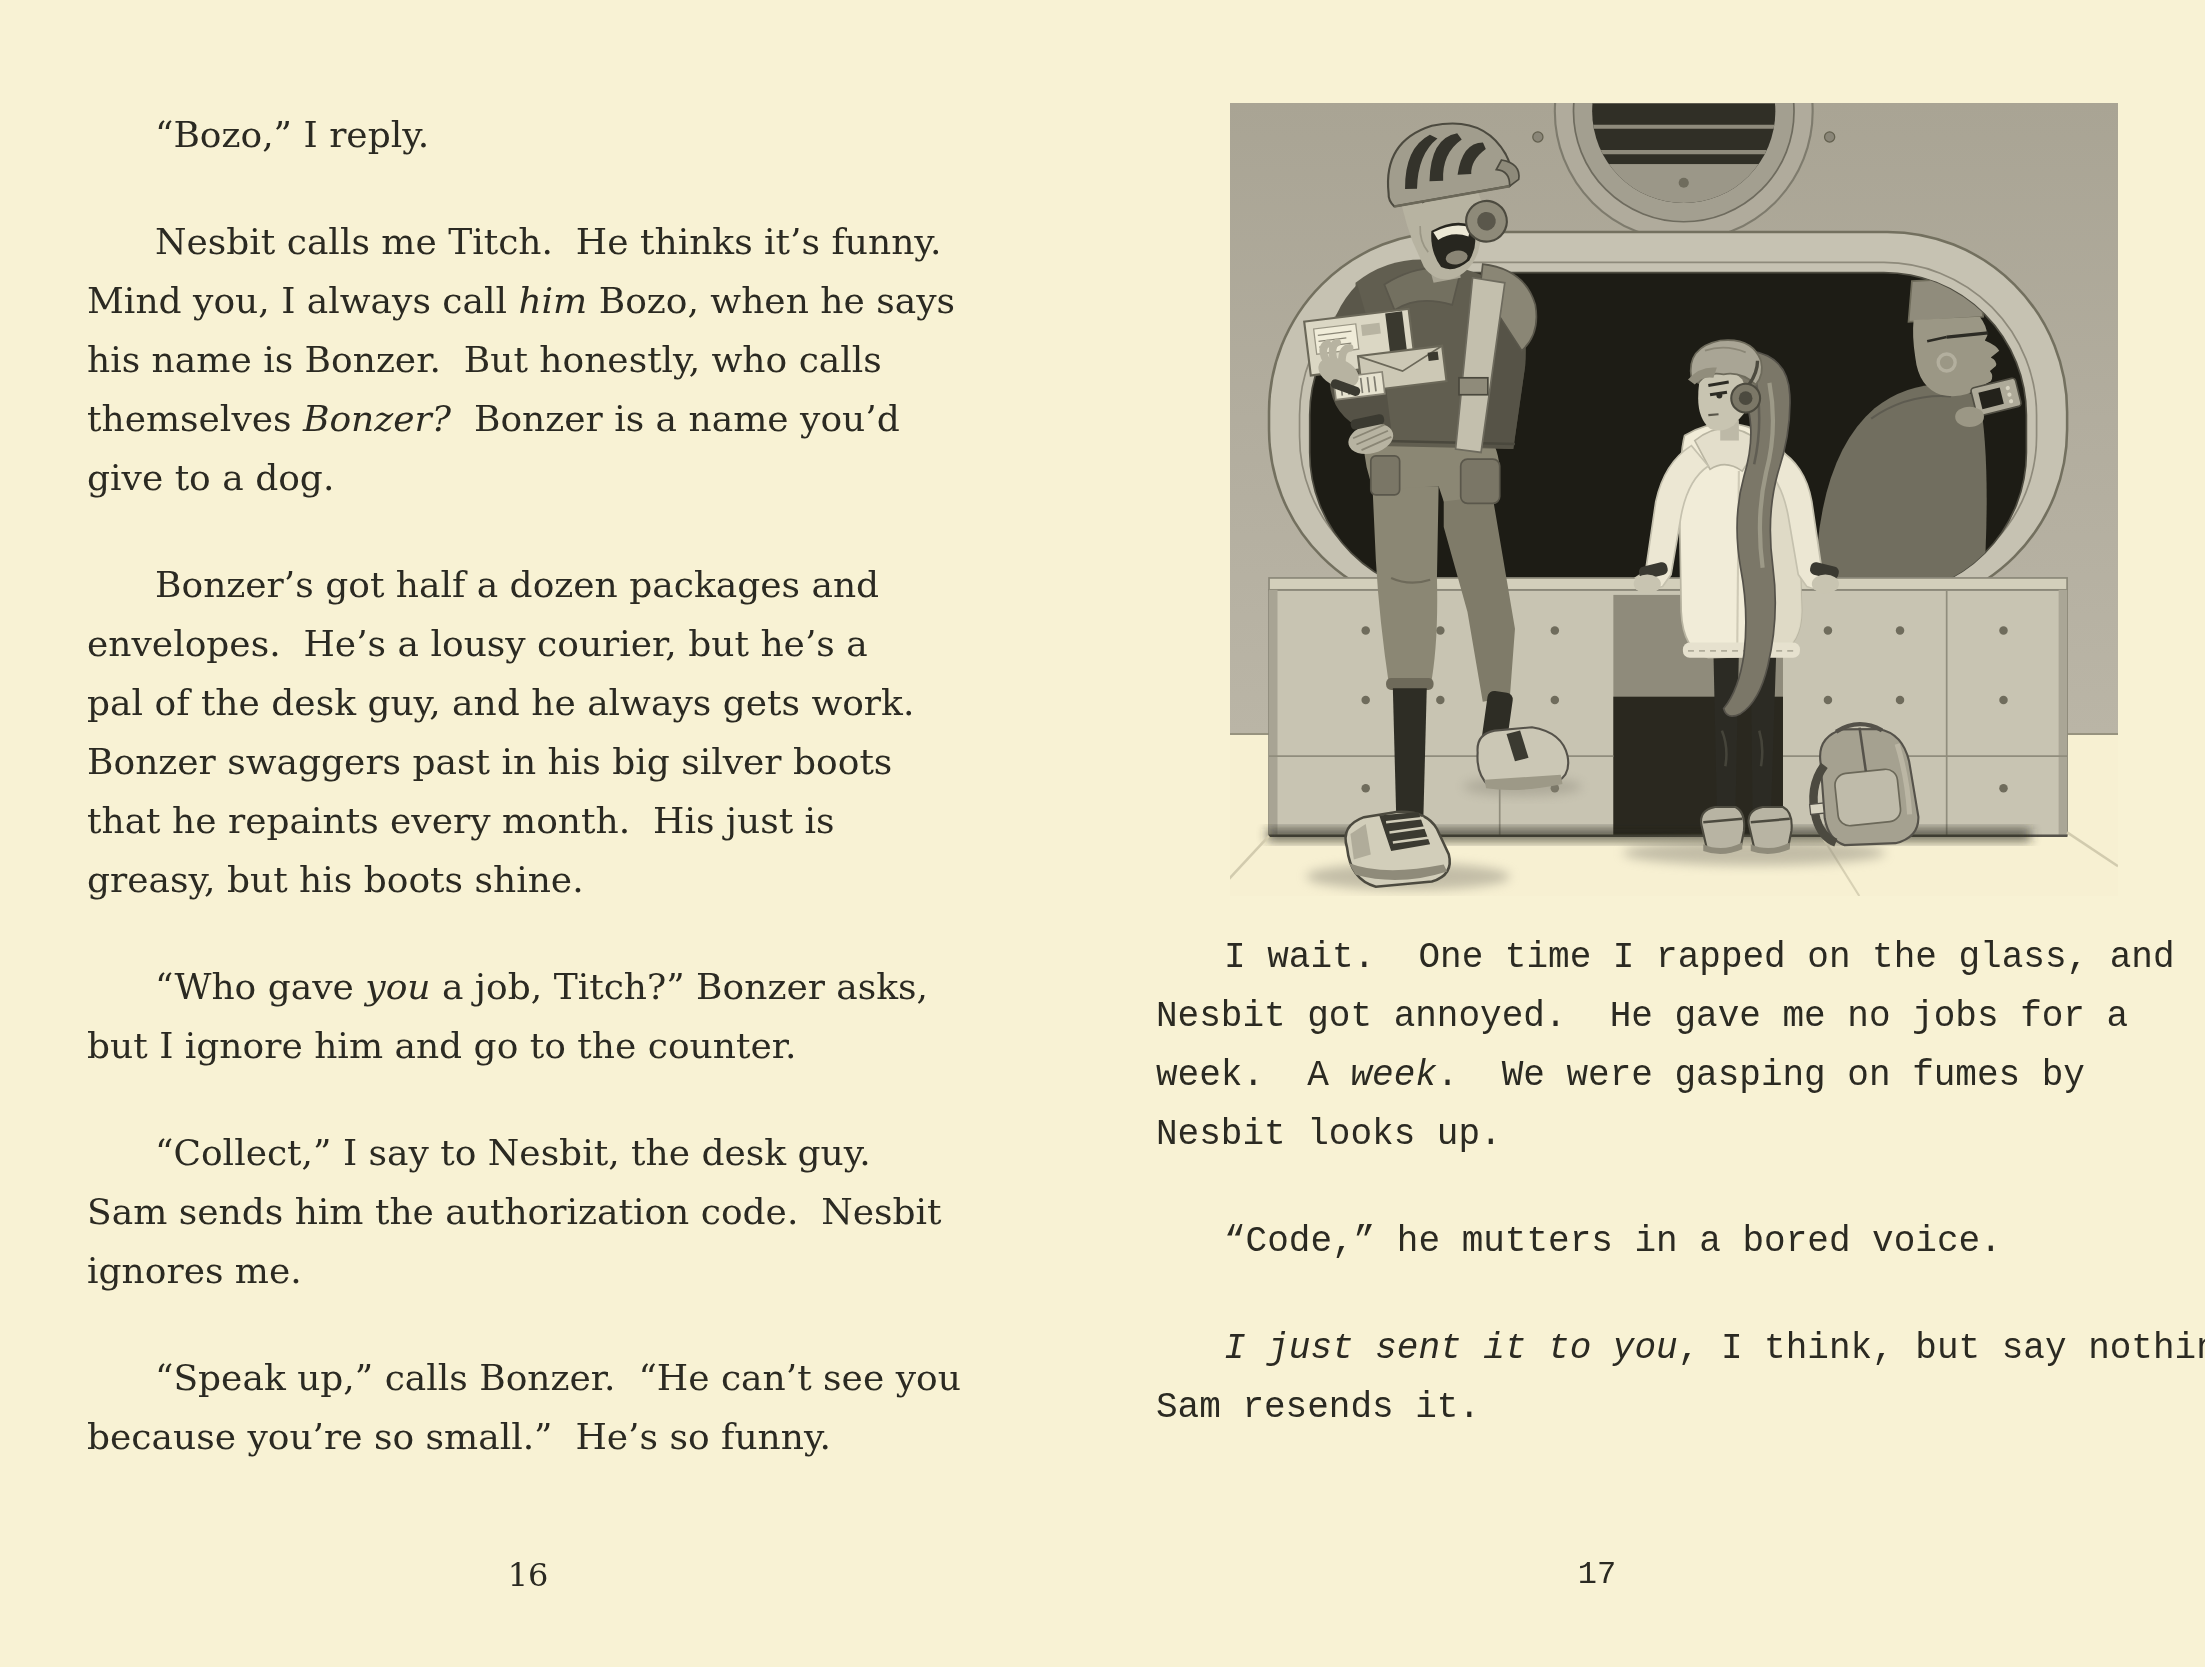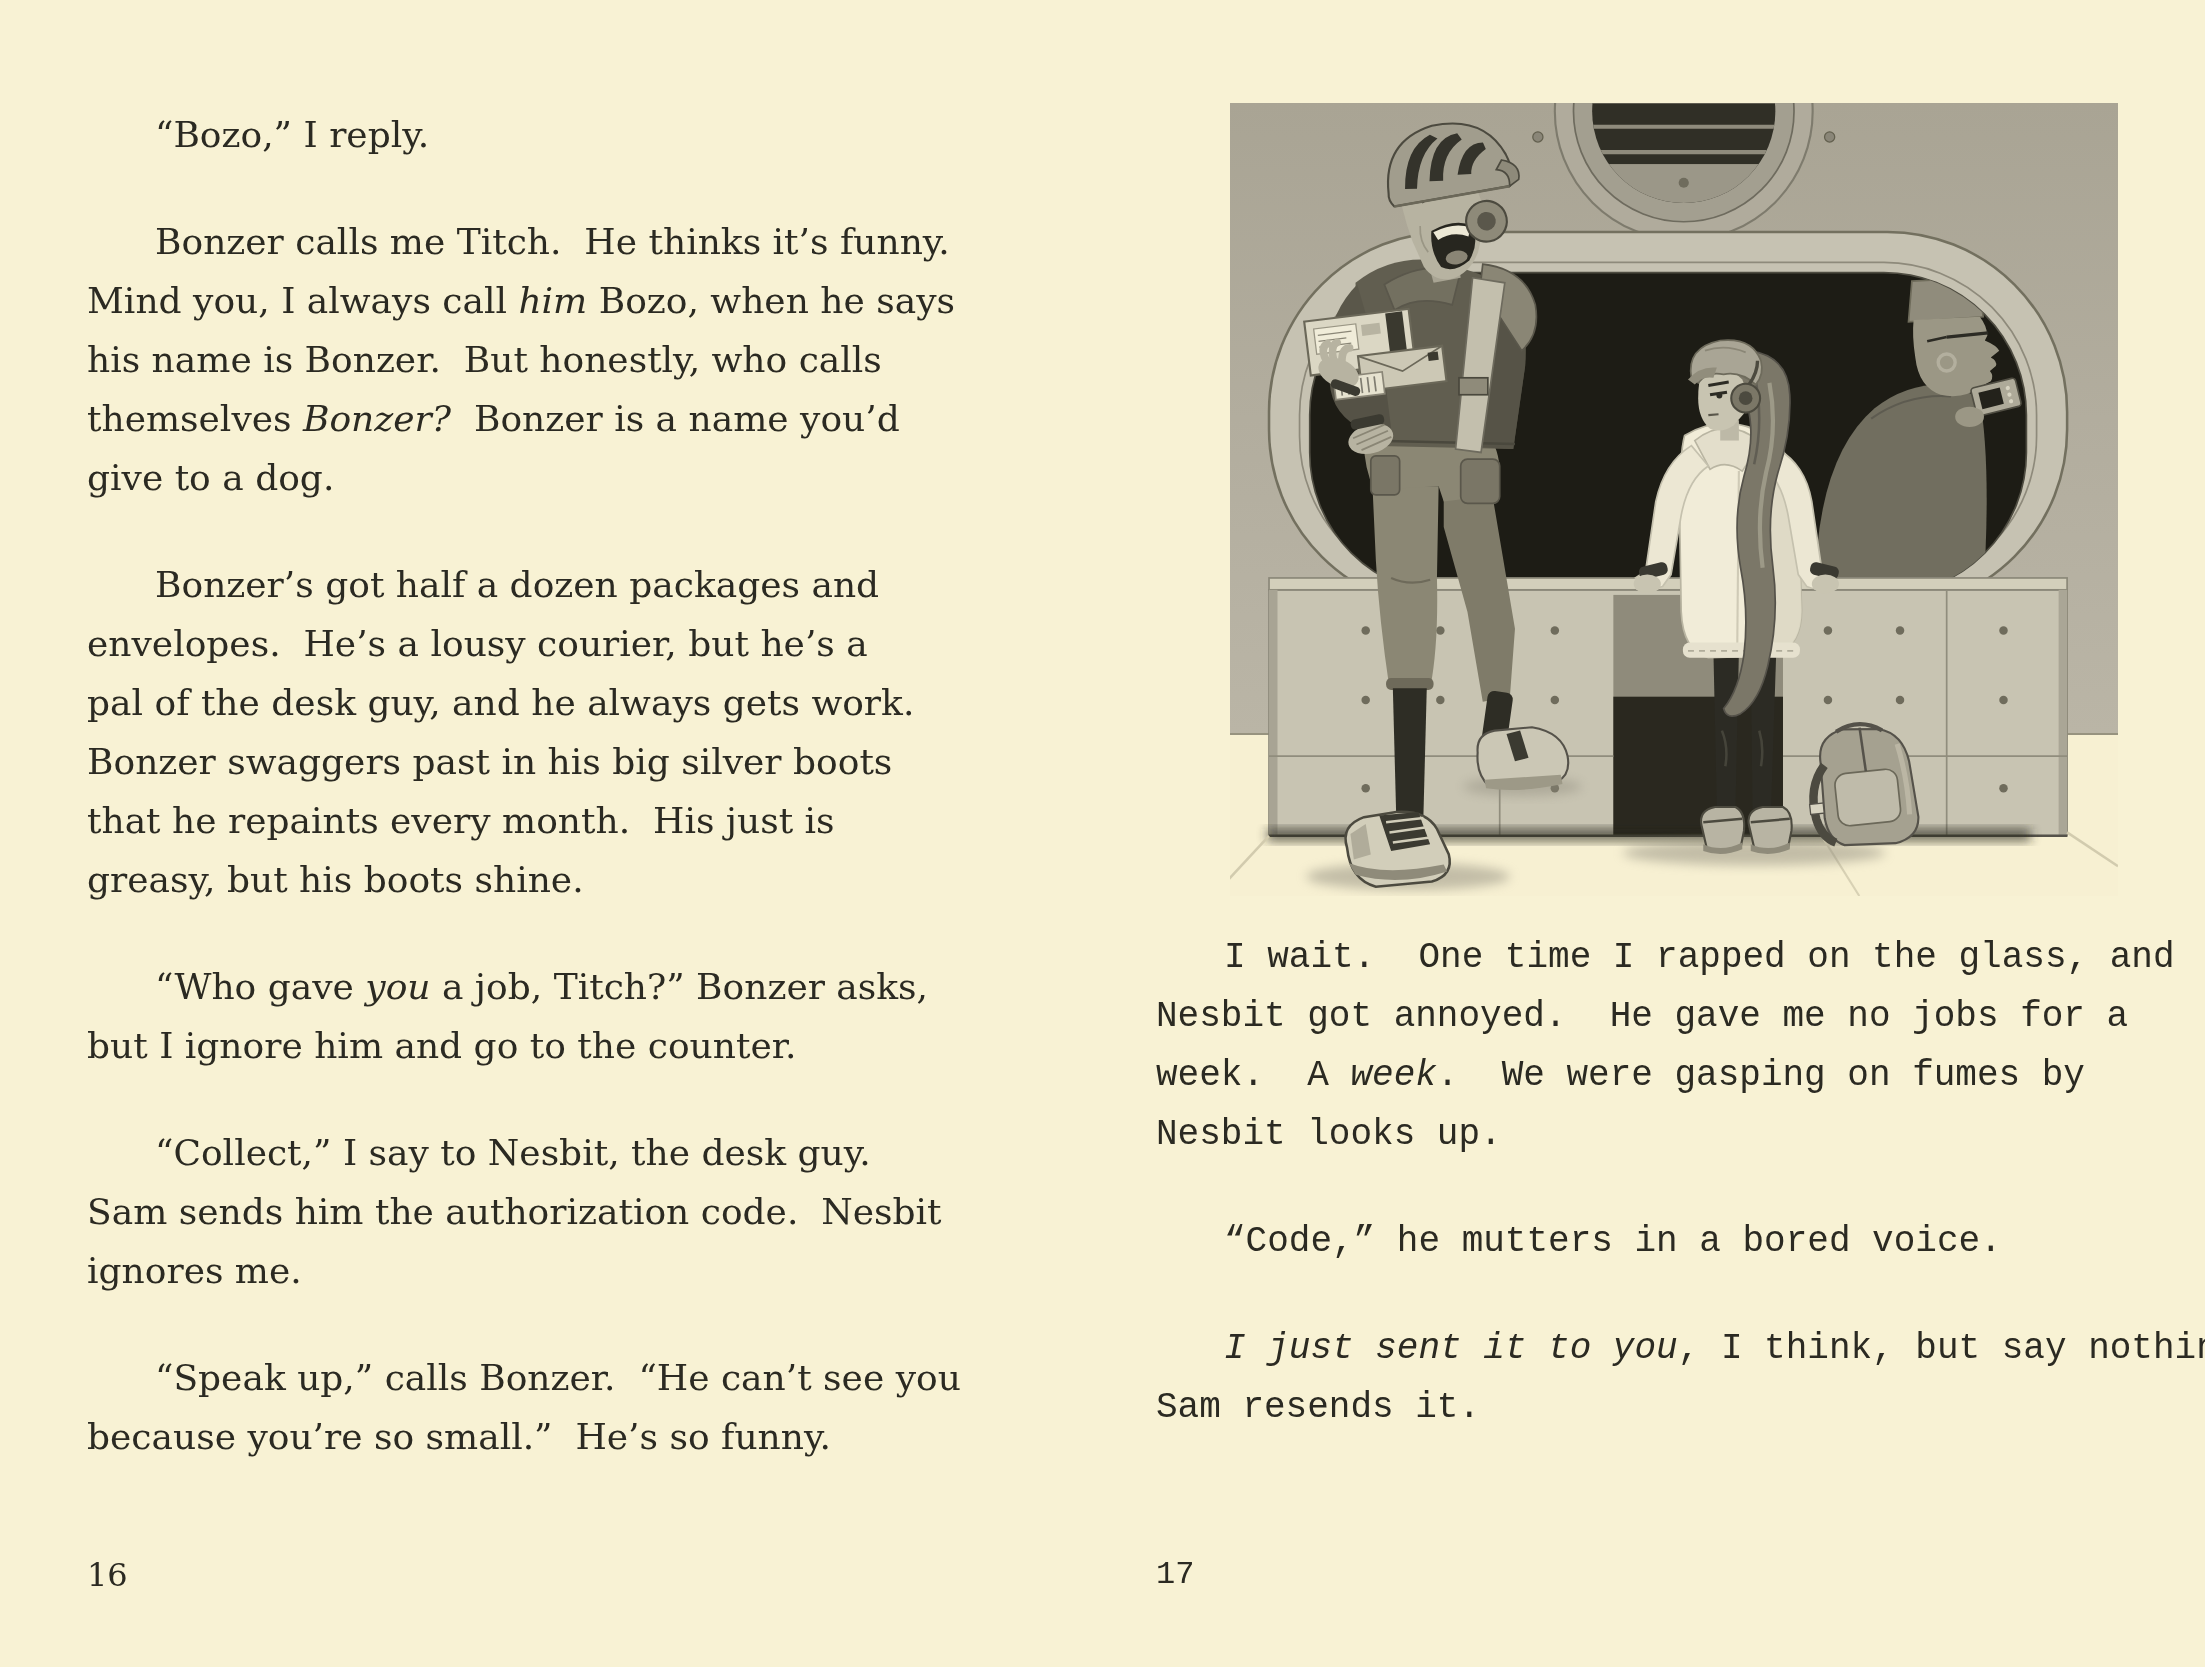--- a/index.html
+++ b/index.html
@@ -13,36 +13,36 @@
   .page{position:absolute;top:0;width:1103px;height:1257px;}
   .page.left{left:0;}
   .page.right{left:1103px;font-family:Liberation Mono, monospace;}
   .text-block{position:absolute;font-size:36px;line-height:59px;}
   #left-text{left:87px;top:105px;width:882px;}
   #right-text{left:53px;top:928px;width:882px;}
   .para + .para{margin-top:48px;}
   .line{white-space:pre;height:59px;}
   .line.indent{padding-left:68px;}
   .line em{font-style:italic;}
-  .page-number{position:absolute;width:882px;text-align:left;font-size:32px;top:1556px;}
+  .page-number{position:absolute;width:882px;text-align:center;font-size:32px;top:1556px;}
   #left-num{left:87px;}
   #right-num{left:53px;}
   figure.illustration{position:absolute;left:127px;top:103px;width:888px;height:793px;margin:0;}
   figure.illustration svg{display:block;width:100%;height:100%;}
 </style>
 </head>
 <body>
 
 <section class="page left">
   <div id="left-text" class="text-block">
       <div class="para">
         <div class="line indent"><span>“Bozo,” I reply.</span></div>
       </div>
       <div class="para">
-        <div class="line indent"><span>Bonzer calls me Titch.  He thinks it’s funny.</span></div>
+        <div class="line indent"><span>Nesbit calls me Titch.  He thinks it’s funny.</span></div>
         <div class="line"><span>Mind you, I always call </span><em>him</em><span> Bozo, when he says</span></div>
         <div class="line"><span>his name is Bonzer.  But honestly, who calls</span></div>
         <div class="line"><span>themselves </span><em>Bonzer?</em><span>  Bonzer is a name you’d</span></div>
         <div class="line"><span>give to a dog.</span></div>
       </div>
       <div class="para">
         <div class="line indent"><span>Bonzer’s got half a dozen packages and</span></div>
         <div class="line"><span>envelopes.  He’s a lousy courier, but he’s a</span></div>
         <div class="line"><span>pal of the desk guy, and he always gets work.</span></div>
         <div class="line"><span>Bonzer swaggers past in his big silver boots</span></div>

